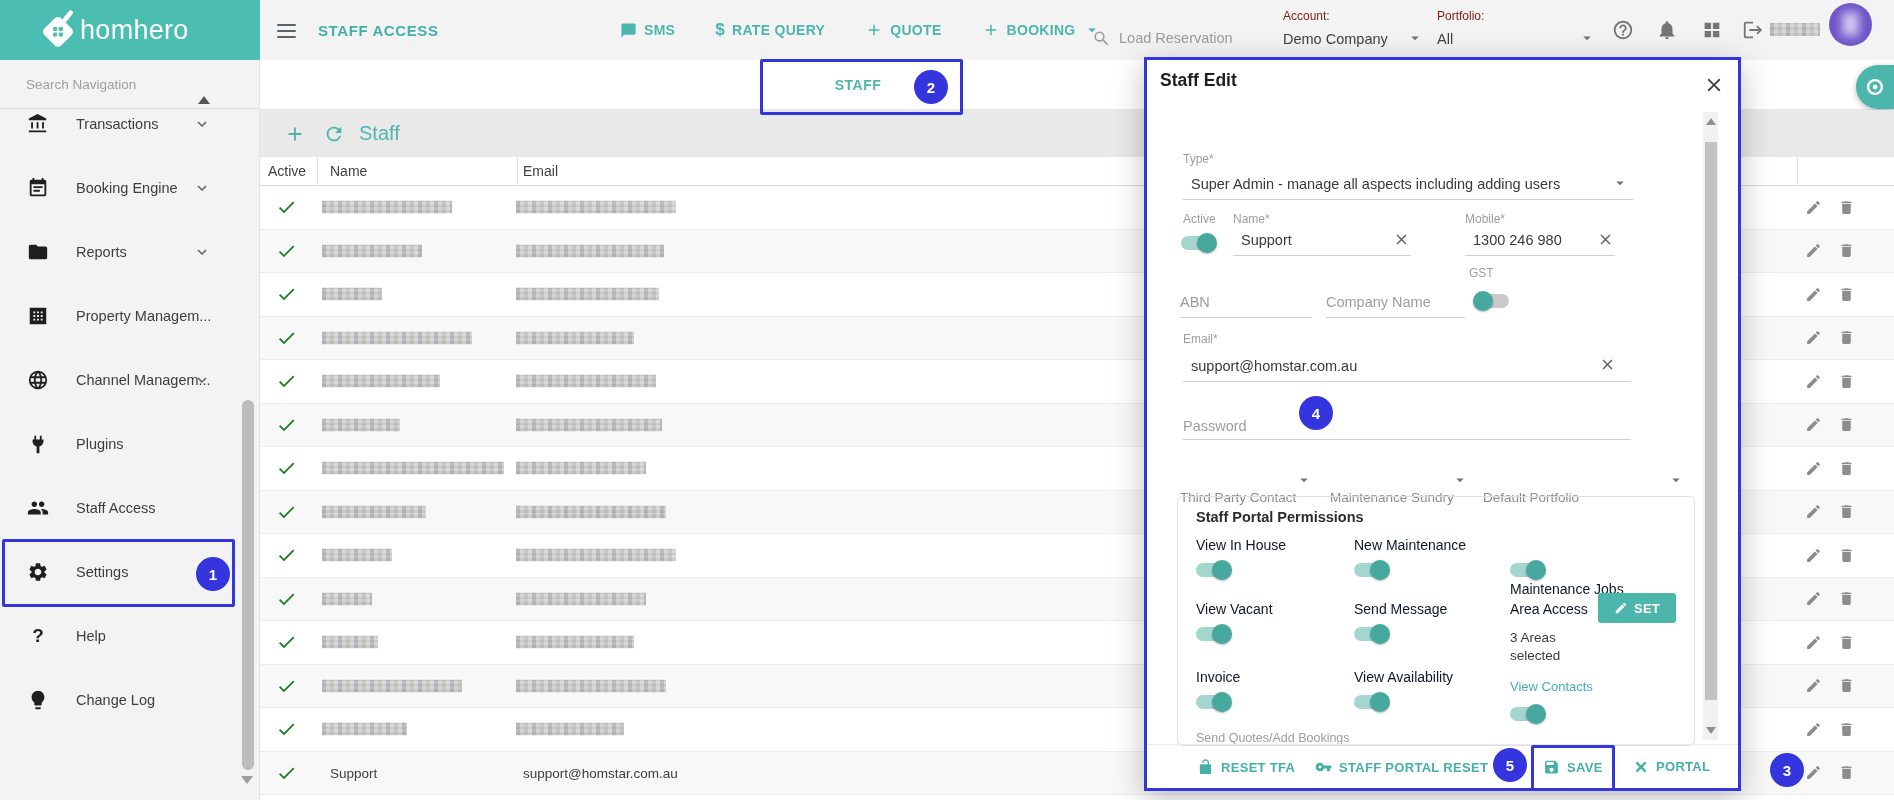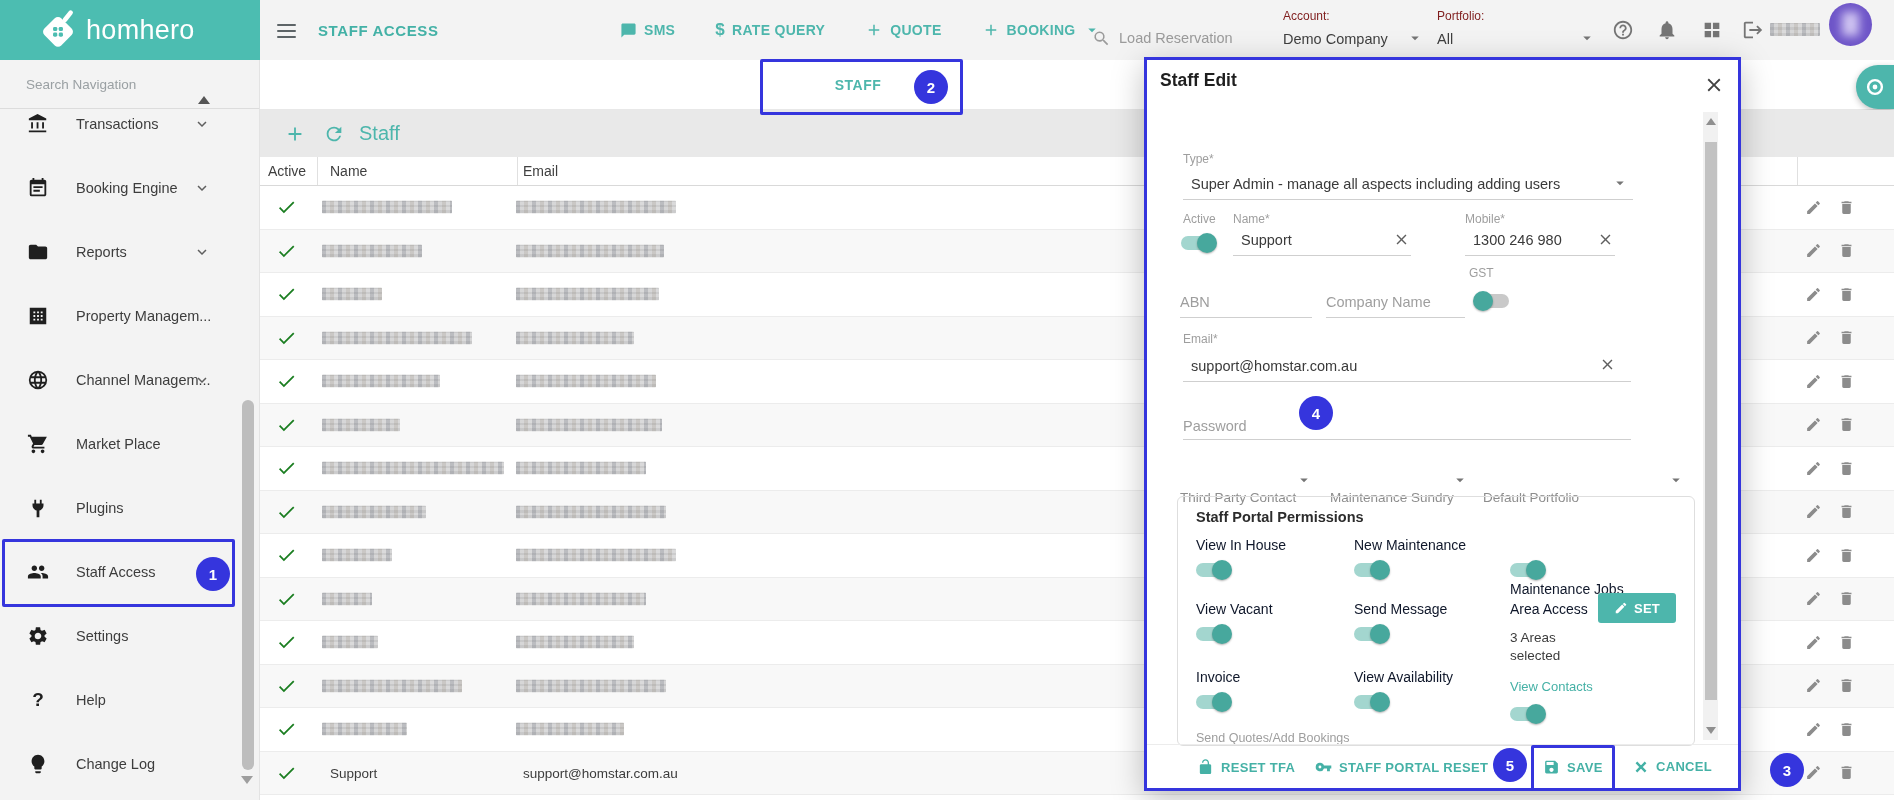--- a/index.html
+++ b/index.html
@@ -4,21 +4,21 @@
 <style>
   html,body{margin:0;padding:0;background:#d8d8d8;font-family:"Liberation Sans",sans-serif;}
   .app{position:relative;width:1894px;height:800px;background:#fff;overflow:hidden;}
   .icon{display:inline-flex;align-items:center;justify-content:center;line-height:0;}
   .icon svg{display:block;}
 
   
   .topbar{position:absolute;left:0;top:0;width:1894px;height:60px;background:#f3f3f3;z-index:5;}
   .logo{position:absolute;left:0;top:0;width:260px;height:60px;background:#4cbdb1;display:flex;align-items:center;}
   .logo-mark{margin-left:36px;}
-  .logo-text{color:#fff;font-size:27px;margin-left:6px;letter-spacing:.3px;}
+  .logo-text{color:#fff;font-size:27px;letter-spacing:.3px;}
   .hamburger{position:absolute;left:277px;top:24px;width:19px;cursor:pointer;}
   .hamburger i{display:block;height:2.4px;background:#5d6467;margin-bottom:3.4px;border-radius:1px;}
   .page-title{position:absolute;left:318px;top:22px;font-size:15px;font-weight:bold;color:#43b1a6;letter-spacing:.6px;}
   .topnav{position:absolute;left:620px;top:0;height:60px;display:flex;align-items:center;gap:40px;}
   .topnav-item{display:flex;align-items:center;gap:7px;color:#4db6ac;font-weight:bold;font-size:14px;letter-spacing:.3px;cursor:pointer;white-space:nowrap;}
   .nav-sym{font-size:17px;font-weight:bold;}
   .load-res{position:absolute;left:1092px;top:0;height:60px;display:flex;align-items:center;gap:8px;color:#9b9b9b;font-size:14.5px;padding-top:16px;box-sizing:border-box;}
   .hdr-sel-label{position:absolute;top:9px;font-size:12px;color:#7f1d1d;}
   .hdr-sel-value{position:absolute;top:31px;font-size:14.5px;color:#3f3f3f;}
   .hdr-caret{position:absolute;color:#757575;}
@@ -274,28 +274,20 @@
             <svg width="22" height="22" viewBox="0 0 24 24" fill="currentColor">
               <path d="M12 2a10 10 0 1 0 0 20 10 10 0 0 0 0-20zm6.92 6h-2.95a15.6 15.6 0 0 0-1.38-3.56A8.03 8.03 0 0 1 18.92 8zM12 4.04c.83 1.2 1.48 2.53 1.91 3.96h-3.82c.43-1.43 1.08-2.76 1.91-3.96zM4.26 14C4.1 13.36 4 12.69 4 12s.1-1.36.26-2h3.38a16.5 16.5 0 0 0 0 4H4.26zm.82 2h2.95c.32 1.25.78 2.45 1.38 3.56A8.03 8.03 0 0 1 5.08 16zm2.95-8H5.08a8.03 8.03 0 0 1 4.33-3.56A15.6 15.6 0 0 0 8.03 8zM12 19.96a13.9 13.9 0 0 1-1.91-3.96h3.82A13.9 13.9 0 0 1 12 19.96zM14.34 14H9.66a14.6 14.6 0 0 1 0-4h4.68a14.6 14.6 0 0 1 0 4zm.25 5.56c.6-1.11 1.06-2.31 1.38-3.56h2.95a8.03 8.03 0 0 1-4.33 3.56zM16.36 14a16.5 16.5 0 0 0 0-4h3.38c.16.64.26 1.31.26 2s-.1 1.36-.26 2h-3.38z"></path>
             </svg>
           </span>
           <span class="s-label">Channel Managem...</span>
           <span class="icon s-chev">
             <svg width="18" height="18" viewBox="0 0 24 24" fill="currentColor">
               <path d="M7.41 8.59 12 13.17l4.59-4.58L18 10l-6 6-6-6z"></path>
             </svg>
           </span>
-        </div>
-        <div class="side-item">
-          <span class="icon s-ico">
-            <svg width="22" height="22" viewBox="0 0 24 24" fill="currentColor">
-              <path d="M7 18c-1.1 0-1.99.9-1.99 2S5.9 22 7 22s2-.9 2-2-.9-2-2-2zm10 0c-1.1 0-1.99.9-1.99 2s.89 2 1.99 2 2-.9 2-2-.9-2-2-2zM8.1 13h7.45c.75 0 1.41-.41 1.75-1.03L21.7 4H5.21l-.94-2H1v2h2l3.6 7.59-1.35 2.45c-.16.28-.25.61-.25.96 0 1.1.9 2 2 2h12v-2H7.42c-.13 0-.25-.11-.25-.25l.03-.12.9-1.63z"></path>
-            </svg>
-          </span>
-          <span class="s-label">Market Place</span>
         </div>
         <div class="side-item">
           <span class="icon s-ico">
             <svg width="22" height="22" viewBox="0 0 24 24" fill="currentColor">
               <path d="M16 7V3h-2v4h-4V3H8v4H6v2c0 2.76 1.79 5.09 4.5 5.84V22h3v-7.16C16.21 14.09 18 11.76 18 9V7h-2z"></path>
             </svg>
           </span>
           <span class="s-label">Plugins</span>
         </div>
         <div class="side-item">
@@ -819,21 +811,21 @@
             </svg>
           </span>
         <span>SAVE</span>
       </span>
       <span class="p-btn" style="left:486px">
         <span class="icon">
             <svg width="16" height="16" viewBox="0 0 24 24" fill="currentColor">
               <path d="M19 6.41 17.59 5 12 10.59 6.41 5 5 6.41 10.59 12 5 17.59 6.41 19 12 13.41 17.59 19 19 17.59 13.41 12z" stroke="currentColor" stroke-width="1.6"></path>
             </svg>
           </span>
-        <span>CANCEL</span>
+        <span>PORTAL</span>
       </span>
     </footer>
   </section>
 
   <span class="ann-box" style="left:2px;top:539px;width:227px;height:62px"></span>
   <span class="ann-box" style="left:760px;top:59px;width:197px;height:50px"></span>
   <span class="ann-box" style="left:1531px;top:745px;width:78px;height:40px"></span>
   <span class="ann-badge" style="left:196px;top:557px">1</span>
   <span class="ann-badge" style="left:914px;top:70px">2</span>
   <span class="ann-badge" style="left:1770px;top:753px">3</span>

